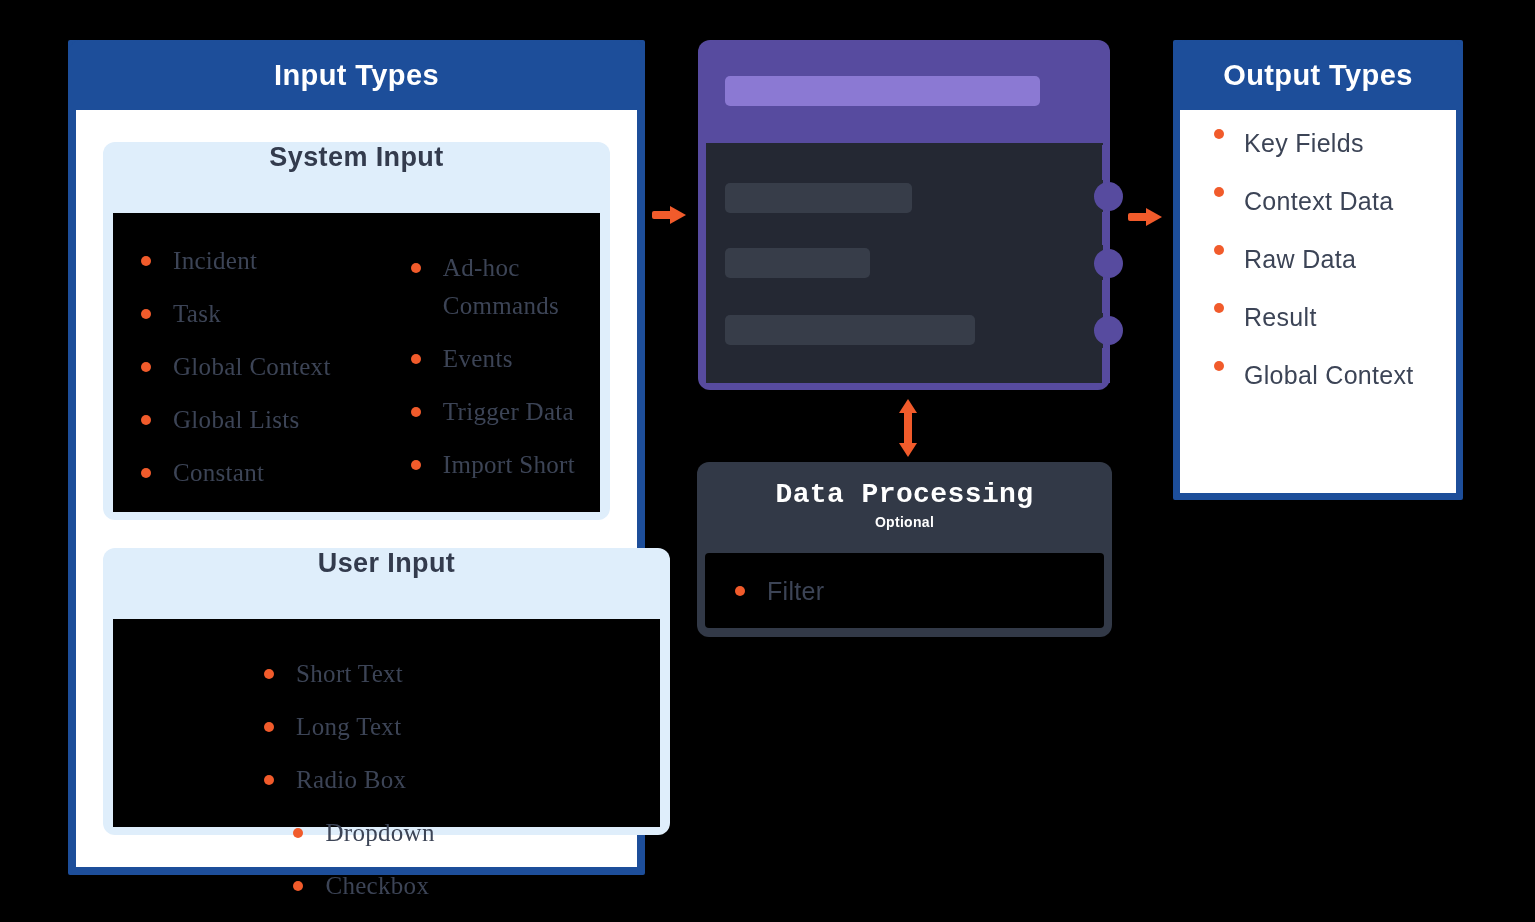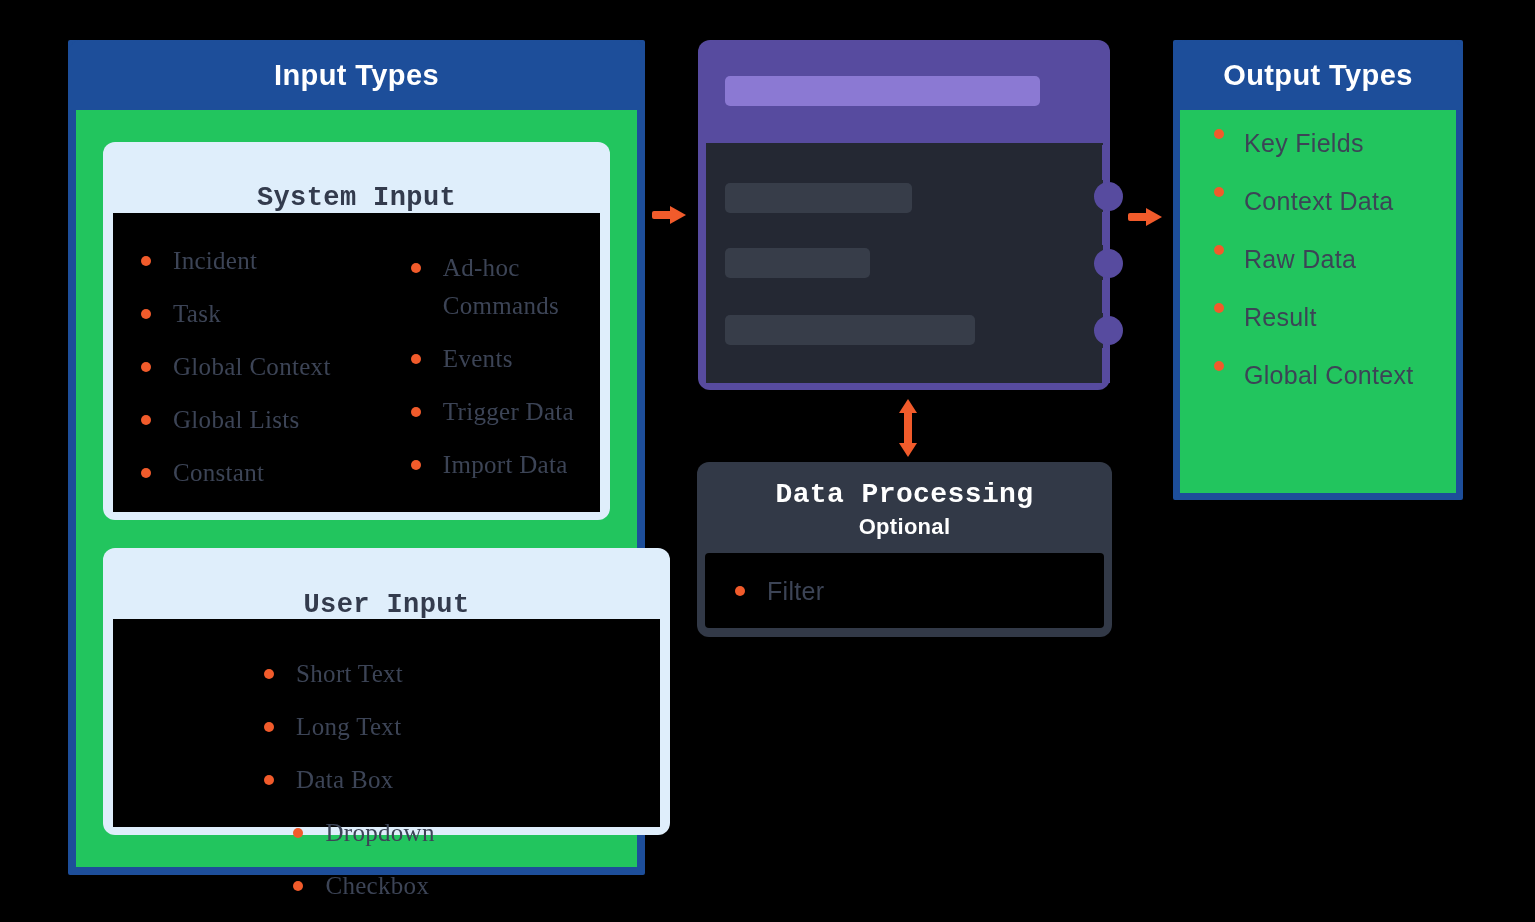--- a/index.html
+++ b/index.html
@@ -19,36 +19,36 @@
   html,body{width:1535px;height:922px;}
   body{
     background:var(--bg,#000);
     font-family:"Liberation Sans", sans-serif;
     overflow:hidden;
     position:relative;
   }
   .canvas{position:absolute;left:0;top:0;width:1535px;height:922px;}
 
   
-  .panel{position:absolute;background:#22c55e;border:8px solid var(--blue);border-radius:2px;padding-left:20px;}
+  .panel{position:absolute;background:#ffffff;border:8px solid var(--blue);border-radius:2px;padding-left:20px;}
   .panel-header{
     position:absolute;top:-8px;left:-8px;right:-8px;height:70px;
     background:var(--blue);border-radius:14px 14px 0 0;
     display:flex;align-items:center;justify-content:center;
   }
   .panel-header h2{color:#fff;font-size:29px;font-weight:700;letter-spacing:0.4px;}
 
   .input-panel{left:68px;top:40px;width:577px;height:835px;}
 
   .output-panel{left:1173px;top:40px;width:290px;height:460px;border-width:7px;}
   .output-panel .panel-header{top:-7px;left:-7px;right:-7px;}
 
   
   .card{position:absolute;background:var(--lightblue);border-radius:12px;}
-  .card-header{height:71px;display:flex;align-items:flex-end;justify-content:center;font-family:Liberation Mono, monospace;}
+  .card-header{height:71px;display:flex;align-items:flex-start;justify-content:center;}
   .card-header h3{color:var(--heading);font-size:27px;font-weight:700;letter-spacing:0.4px;}
   .card-body{
     position:absolute;left:10px;right:10px;top:71px;bottom:8px;
     background:#000;display:flex;align-items:center;font-family:Liberation Serif, serif;
   }
   .system-card{left:27px;top:94px;width:507px;height:378px;}
   .system-card .card-body{padding-top:23px;}
   .user-card{left:27px;top:500px;width:567px;height:287px;}
   .user-card .card-header{height:72px;}
   .user-card .card-body{padding-top:36px;flex-direction:column;}
@@ -86,21 +86,21 @@
   .port{position:absolute;left:396px;width:29px;height:29px;border-radius:50%;
         background:var(--purple);}
   .port1{top:142px;}
   .port2{top:209px;}
   .port3{top:276px;}
 
   
   .processing{position:absolute;left:697px;top:462px;width:415px;height:175px;
         background:var(--procbg);border-radius:12px;}
   .processing h3{margin-top:17px;text-align:center;color:#fff;font-size:28px;font-weight:700;letter-spacing:0.4px;font-family:Liberation Mono, monospace;}
-  .processing .subtitle{text-align:center;color:#fff;font-size:22px;font-weight:700;margin-top:4px;letter-spacing:0.3px;}
+  .processing .subtitle{text-align:center;color:#fff;font-size:14px;font-weight:700;margin-top:4px;letter-spacing:0.3px;}
   .processing-body{position:absolute;left:8px;right:8px;top:91px;bottom:9px;
         background:#000;border-radius:4px;display:flex;align-items:center;}
   .processing-body ul.blist li{margin-bottom:0;}
   .processing-body ul.blist{padding-left:30px;width:100%;}
 
   
   .output-list{list-style:none;position:absolute;left:0;right:0;top:82px;}
   .output-list li{
     height:58px;display:flex;align-items:flex-start;padding-left:34px;
     color:var(--slate);font-size:25px;letter-spacing:0.3px;
@@ -167,21 +167,21 @@
           <li>
               <span class="bullet"></span>
               <span>Events</span>
             </li>
           <li>
               <span class="bullet"></span>
               <span>Trigger Data</span>
             </li>
           <li>
               <span class="bullet"></span>
-              <span>Import Data</span>
+              <span>Import Short</span>
             </li>
         </ul>
       </div>
     </div>
 
     <div class="card user-card">
       <div class="card-header">
         <h3>User Input</h3>
       </div>
       <div class="card-body">
@@ -189,21 +189,21 @@
           <li>
               <span class="bullet"></span>
               <span>Short Text</span>
             </li>
           <li>
               <span class="bullet"></span>
               <span>Long Text</span>
             </li>
           <li>
               <span class="bullet"></span>
-              <span>Data Box</span>
+              <span>Radio Box</span>
             </li>
         </ul>
         <ul class="blist col2">
           <li>
               <span class="bullet"></span>
               <span>Dropdown</span>
             </li>
           <li>
               <span class="bullet"></span>
               <span>Checkbox</span>

